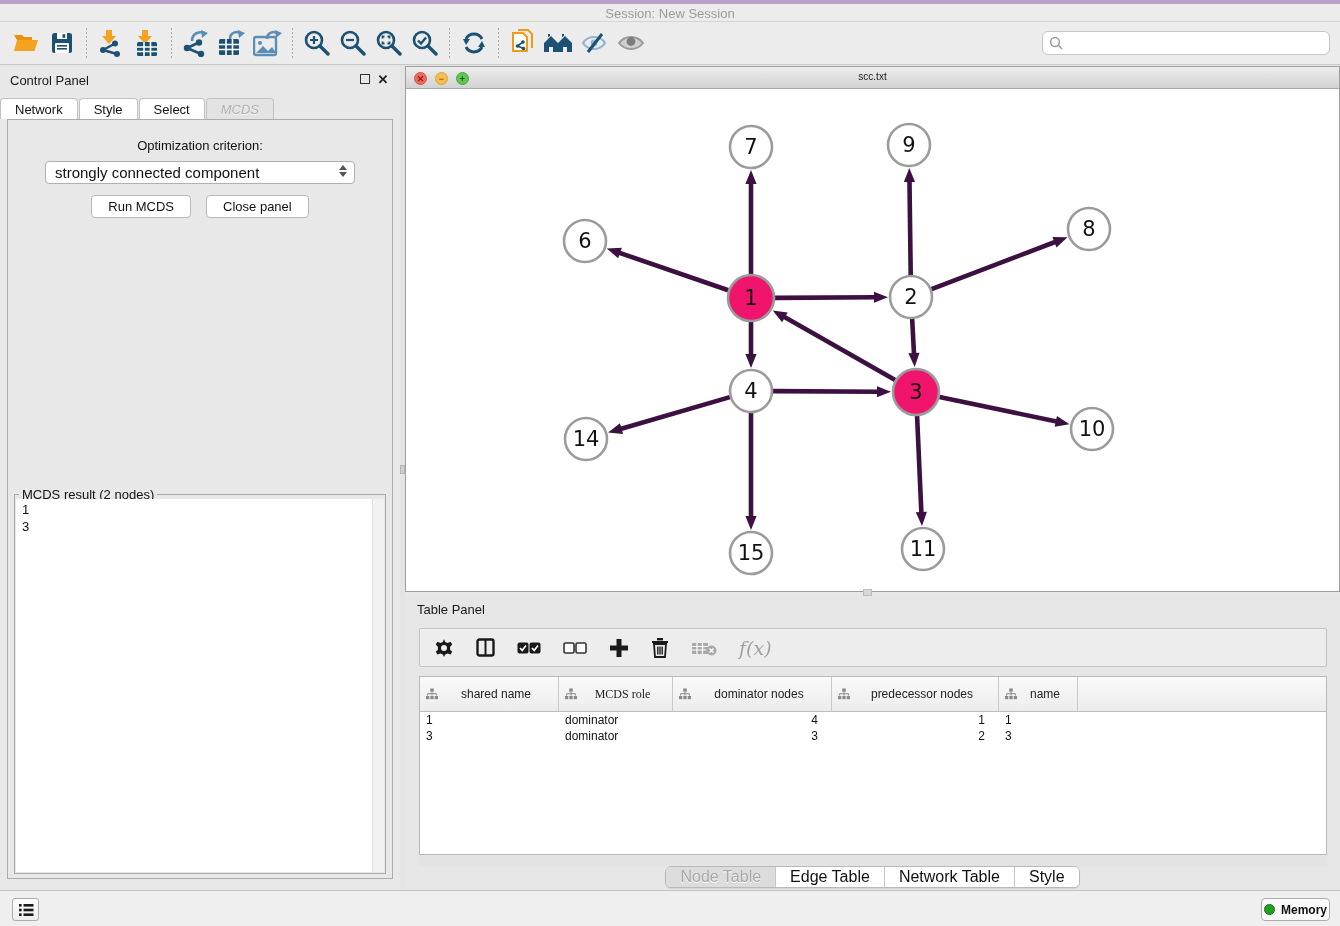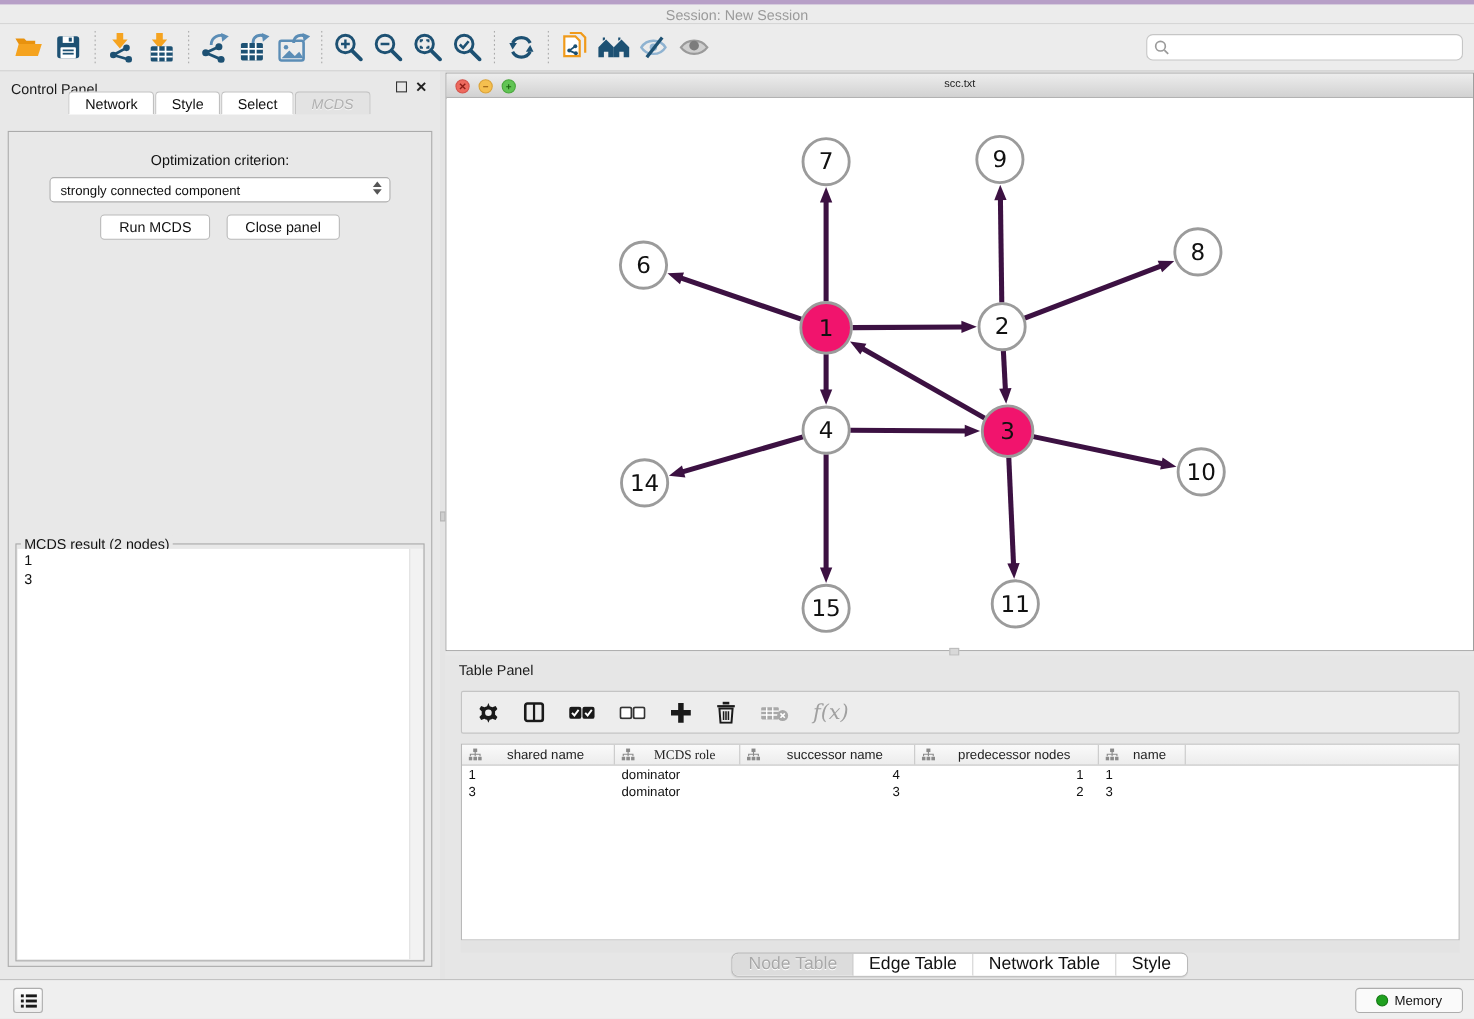--- a/index.html
+++ b/index.html
@@ -32,31 +32,31 @@
   .v-divider { position:absolute; left:400px; top:65px; width:5px; height:825px; background:#e4e4e4; }
   .v-divider .handle { position:absolute; left:0; top:400px; width:5px; height:9px;
     background:#cfcfcf; border:1px solid #b5b5b5; }
 
   .cp-header { position:absolute; left:0; top:0; width:100%; height:30px; }
   .cp-header .cp-title { position:absolute; left:10px; top:8px; font-size:13px; color:#1a1a1a; }
   .panel-ctl { position:absolute; top:7px; width:14px; height:14px; display:flex;
     align-items:center; justify-content:center; font-size:13px; color:#222; cursor:default; }
   .float-box { border:1.5px solid #333; width:10px; height:10px; }
 
-  .cp-tabs { position:absolute; left:0; top:18px; width:100%; display:flex; justify-content:center; }
+  .cp-tabs { position:absolute; left:0; top:33px; width:100%; display:flex; }
   .cp-tab { height:21px; padding:0 14px; background:#fff; border:1px solid #c0c0c0;
     border-bottom:none; border-radius:4px 4px 0 0; font-size:13px; color:#111;
     display:flex; align-items:center; margin-right:1px; }
   .cp-tab.disabled { background:#e3e3e3; color:#b0b0b0; text-shadow:0 1px 0 #f5f5f5;font-style:italic; }
 
   .cp-content { position:absolute; left:7px; right:7px; top:54px; bottom:11px;
     border:1px solid #ababab; background:#e8e8e8; }
   .opt-label { margin-top:18px; text-align:center; font-size:13px; color:#111; }
   .criterion { position:relative; margin:8px auto 0; width:310px; height:23px; background:#fff;
-    border:1px solid #b0b0b0; border-radius:4px; font-size:12px; color:#111;
+    border:1px solid #b0b0b0; border-radius:4px; font-size:15px; color:#111;
     display:flex; align-items:center; padding-left:9px; }
   .criterion .stepper { position:absolute; right:7px; top:3px; display:flex; flex-direction:column; gap:2px; }
   .criterion .stepper span { width:0; height:0; border-left:4px solid transparent;
     border-right:4px solid transparent; }
   .criterion .stepper .up { border-bottom:5px solid #555; }
   .criterion .stepper .dn { border-top:5px solid #555; }
   .cp-buttons { margin-top:11px; display:flex; justify-content:center; gap:15px; }
   .cp-buttons button { height:23px; padding:0 16px; background:#fff; border:1px solid #b9b9b9;
     border-radius:4px; font-size:13px; font-family:"Liberation Sans",sans-serif; color:#111; }
 
@@ -93,21 +93,21 @@
   .tp-header { position:absolute; left:0; top:0; width:100%; height:26px; }
   .tp-header .tp-title { position:absolute; left:12px; top:6px; font-size:13px; color:#1a1a1a; }
   .tp-toolbar { position:absolute; left:14px; right:13px; top:32px; height:39px;
     background:#ededed; border:1px solid #c4c4c4; border-radius:2px;
     display:flex; align-items:center; padding-left:14px; gap:22px; }
   .tp-tool { display:flex; align-items:center; justify-content:center; height:26px; }
   .fx-label { font-family:"DejaVu Serif", serif; font-style:italic; font-size:19px; color:#a0a0a0; }
 
   .data-table { position:absolute; left:14px; right:13px; top:80px; height:179px;
     background:#fff; border:1px solid #b9b9b9; overflow:hidden; }
-  .dt-head { display:flex; height:19px; background:linear-gradient(#fafafa,#ececec);
+  .dt-head { display:flex; height:35px; background:linear-gradient(#fafafa,#ececec);
     border-bottom:1px solid #bebebe; }
   .dt-hcell { display:flex; align-items:center; gap:6px; padding-left:6px;
     border-right:1px solid #c9c9c9; font-size:12px; color:#222; justify-content:flex-start; }
   .dt-hcell .hlabel { flex:1; text-align:center; padding-right:10px; }
   .dt-row { display:flex; height:16px; font-size:12px; color:#111; }
   .dt-cell { padding:1px 6px 0 6px; overflow:hidden; white-space:nowrap; }
   .dt-cell.right { text-align:right; padding-right:14px; }
 
   .tp-strip { position:absolute; left:14px; right:13px; top:259px; height:11px; background:#e3e3e3; }
 
@@ -119,23 +119,23 @@
     border-right:1px solid #c6c6c6; background:#fff; }
   .tp-tab:last-child { border-right:none; }
   .tp-tab.selected { background:#dcdcdc; color:#a8a8a8; text-shadow:0 1px 0 #fff; }
 
   
   .statusbar { position:absolute; left:0; top:890px; width:1340px; height:36px;
     background:#efefef; border-top:1px solid #c2c2c2; }
   .list-btn { position:absolute; left:12px; top:7px; width:27px; height:23px;
     background:linear-gradient(#fdfdfd,#ededed); border:1px solid #adadad; border-radius:3px;
     display:flex; align-items:center; justify-content:center; }
-  .memory-btn { position:absolute; right:10px; top:7px; height:23px; padding:0 18px;
+  .memory-btn { position:absolute; right:10px; top:7px; height:23px; padding:0 2px;
     background:#fafafa; border:1px solid #adadad; border-radius:4px;
-    display:flex; align-items:center; gap:6px; font-size:12px; color:#111; }
+    display:flex; align-items:center; gap:6px; font-size:12px; color:#111;font-weight:bold; }
   .memory-dot { width:11px; height:11px; border-radius:50%; background:#1fa01f; border:1px solid #157815; }
 </style>
 </head>
 <body>
 
 <div class="titlebar">
   <div class="title">Session: New Session</div>
 </div>
 
 <div class="toolbar">
@@ -467,21 +467,21 @@
           <span class="hlabel">MCDS role</span>
         </div>
         <div class="dt-hcell" style="width: 159px;">
           <svg width="12" height="12" viewBox="0 0 12 12">
             <rect x="4.2" y="0.5" width="3.6" height="3.2" fill="#8a8a8a"></rect>
             <path d="M6 3.7 v2 M1.6 7.5 v-1.8 h8.8 v1.8 M6 5.7 v1.8" stroke="#8a8a8a" fill="none" stroke-width="1"></path>
             <rect x="0" y="8" width="3.3" height="3.2" fill="#8a8a8a"></rect>
             <rect x="4.35" y="8" width="3.3" height="3.2" fill="#8a8a8a"></rect>
             <rect x="8.7" y="8" width="3.3" height="3.2" fill="#8a8a8a"></rect>
           </svg>
-          <span class="hlabel">successor name</span>
+          <span class="hlabel">dominator nodes</span>
         </div>
         <div class="dt-hcell" style="width: 167px;">
           <svg width="12" height="12" viewBox="0 0 12 12">
             <rect x="4.2" y="0.5" width="3.6" height="3.2" fill="#8a8a8a"></rect>
             <path d="M6 3.7 v2 M1.6 7.5 v-1.8 h8.8 v1.8 M6 5.7 v1.8" stroke="#8a8a8a" fill="none" stroke-width="1"></path>
             <rect x="0" y="8" width="3.3" height="3.2" fill="#8a8a8a"></rect>
             <rect x="4.35" y="8" width="3.3" height="3.2" fill="#8a8a8a"></rect>
             <rect x="8.7" y="8" width="3.3" height="3.2" fill="#8a8a8a"></rect>
           </svg>
           <span class="hlabel">predecessor nodes</span>

